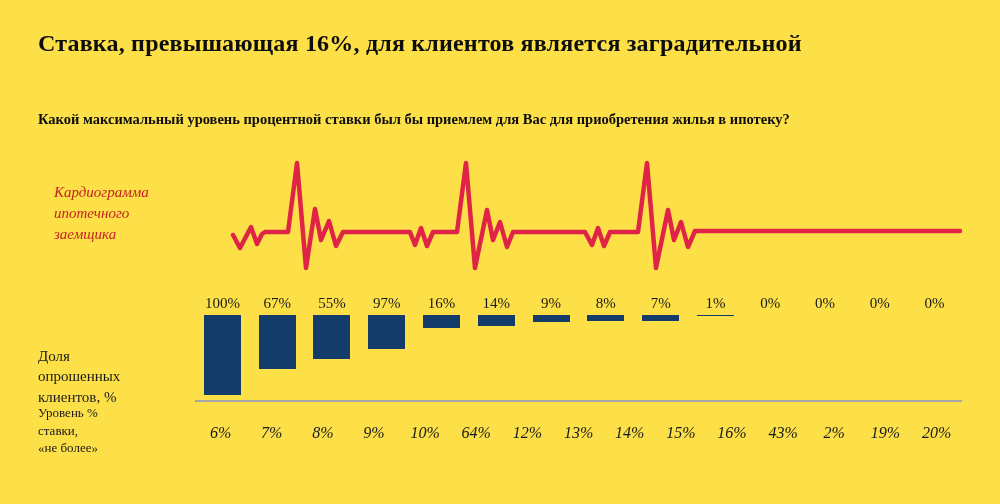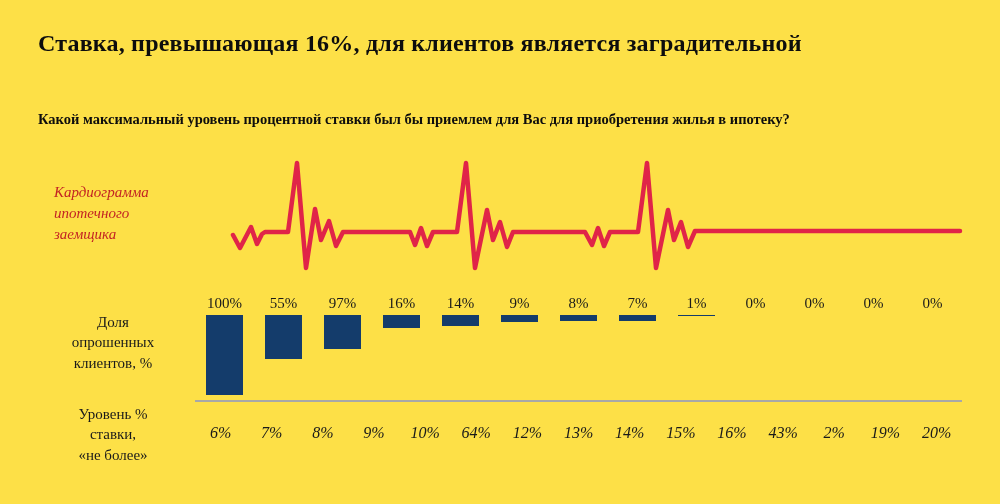--- a/index.html
+++ b/index.html
@@ -24,26 +24,26 @@
   .cardio-label{
     position:absolute;left:38px;top:182px;width:170px;
     font-size:15px;font-style:italic;line-height:1.4;
     color:var(--label-red);
     white-space:pre-line;
     margin-left:16px;
   }
   .ecg-wrap{position:absolute;left:225px;top:150px;width:740px;height:130px;}
   .ecg-wrap svg{display:block;width:100%;height:100%;}
   .y-axis-label{
-    position:absolute;left:38px;top:312px;width:150px;
-    font-size:15px;line-height:1.35;color:#1a1a1a;white-space:pre-line;text-align:center;
+    position:absolute;left:38px;top:346px;width:150px;
+    font-size:15px;line-height:1.35;color:#1a1a1a;white-space:pre-line;
   }
   .x-axis-label{
     position:absolute;left:38px;top:404px;width:150px;
-    font-size:15px;line-height:1.35;color:#1a1a1a;white-space:pre-line;text-align:center;
+    font-size:13px;line-height:1.35;color:#1a1a1a;white-space:pre-line;
   }
   .bars-row{
     position:absolute;left:195px;top:295px;width:767px;height:105px;
     display:flex;align-items:flex-start;
   }
   .bar-col{
     flex:1 1 0;display:flex;flex-direction:column;
     align-items:center;justify-content:flex-end;min-width:0;
   }
   .bar-value{
@@ -88,20 +88,24 @@
 опрошенных
 клиентов, %</div>
   <div class="x-axis-label">Уровень %
 ставки,
 «не более»</div>
 
   <div class="bars-row">
       <div class="bar-col">
         <div class="bar-value">100%</div>
         <div class="bar" style="height: 80px;"></div>
+      </div>
+      <div class="bar-col">
+        <div class="bar-value">67%</div>
+        <div class="bar" style="height: 53.6px;"></div>
       </div>
       <div class="bar-col">
         <div class="bar-value">55%</div>
         <div class="bar" style="height: 44px;"></div>
       </div>
       <div class="bar-col">
         <div class="bar-value">97%</div>
         <div class="bar" style="height: 33.6px;"></div>
       </div>
       <div class="bar-col">

